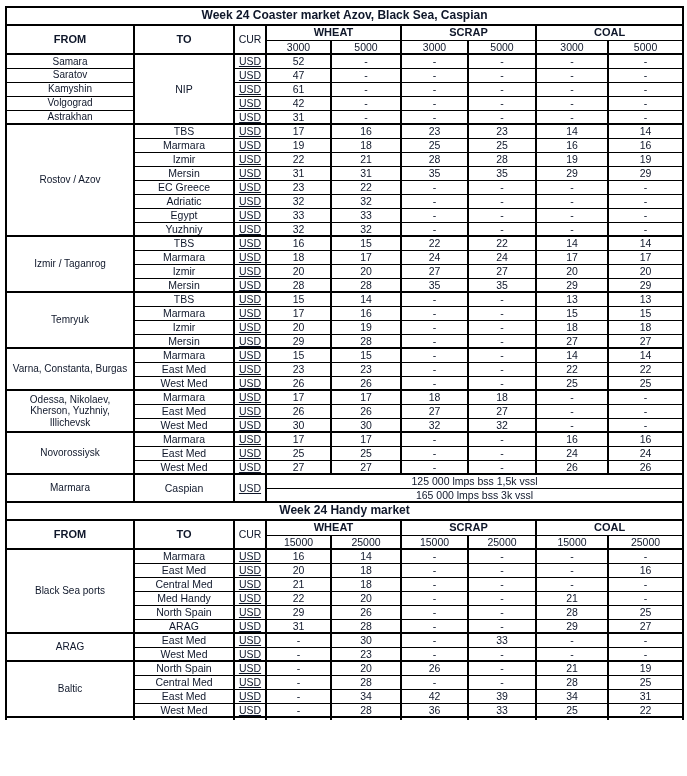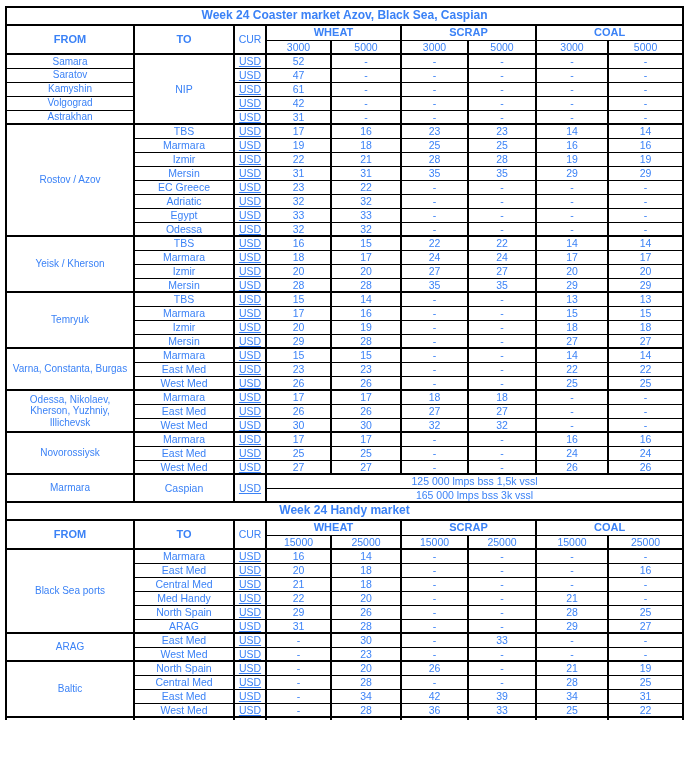--- a/index.html
+++ b/index.html
@@ -5,21 +5,21 @@
   html, body { margin: 0; padding: 0; background: #ffffff; }
   .sheet {
     position: relative;
     width: 687px;
     height: 776px;
     box-sizing: border-box;
     padding: 6px 0 0 5px;
     overflow: hidden;
     background: #ffffff;
     font-family: "Liberation Sans", sans-serif;
-    color: #3b82f6;
+    color: #0f172a;
   }
   table.rates {
     border-collapse: collapse;
     table-layout: fixed;
     width: 677px;
   }
   td, th {
     border: 1px solid #000;
     border-left-width: 2px;
     border-right-width: 2px;
@@ -206,31 +206,31 @@
           <td class="tc">Egypt</td>
           <td class="cc">USD</td>
           <td class="vc">33</td>
           <td class="vc">33</td>
           <td class="vc">-</td>
           <td class="vc">-</td>
           <td class="vc">-</td>
           <td class="vc">-</td>
         </tr>
         <tr class="dr">
-          <td class="tc">Odessa</td>
+          <td class="tc">Yuzhniy</td>
           <td class="cc">USD</td>
           <td class="vc">32</td>
           <td class="vc">32</td>
           <td class="vc">-</td>
           <td class="vc">-</td>
           <td class="vc">-</td>
           <td class="vc">-</td>
         </tr>
         <tr class="dr">
-          <td class="fc gs" rowspan="4">Yeisk / Kherson</td>
+          <td class="fc gs" rowspan="4">Izmir / Taganrog</td>
           <td class="tc gs">TBS</td>
           <td class="cc gs">USD</td>
           <td class="vc gs">16</td>
           <td class="vc gs">15</td>
           <td class="vc gs">22</td>
           <td class="vc gs">22</td>
           <td class="vc gs">14</td>
           <td class="vc gs">14</td>
         </tr>
         <tr class="dr">

